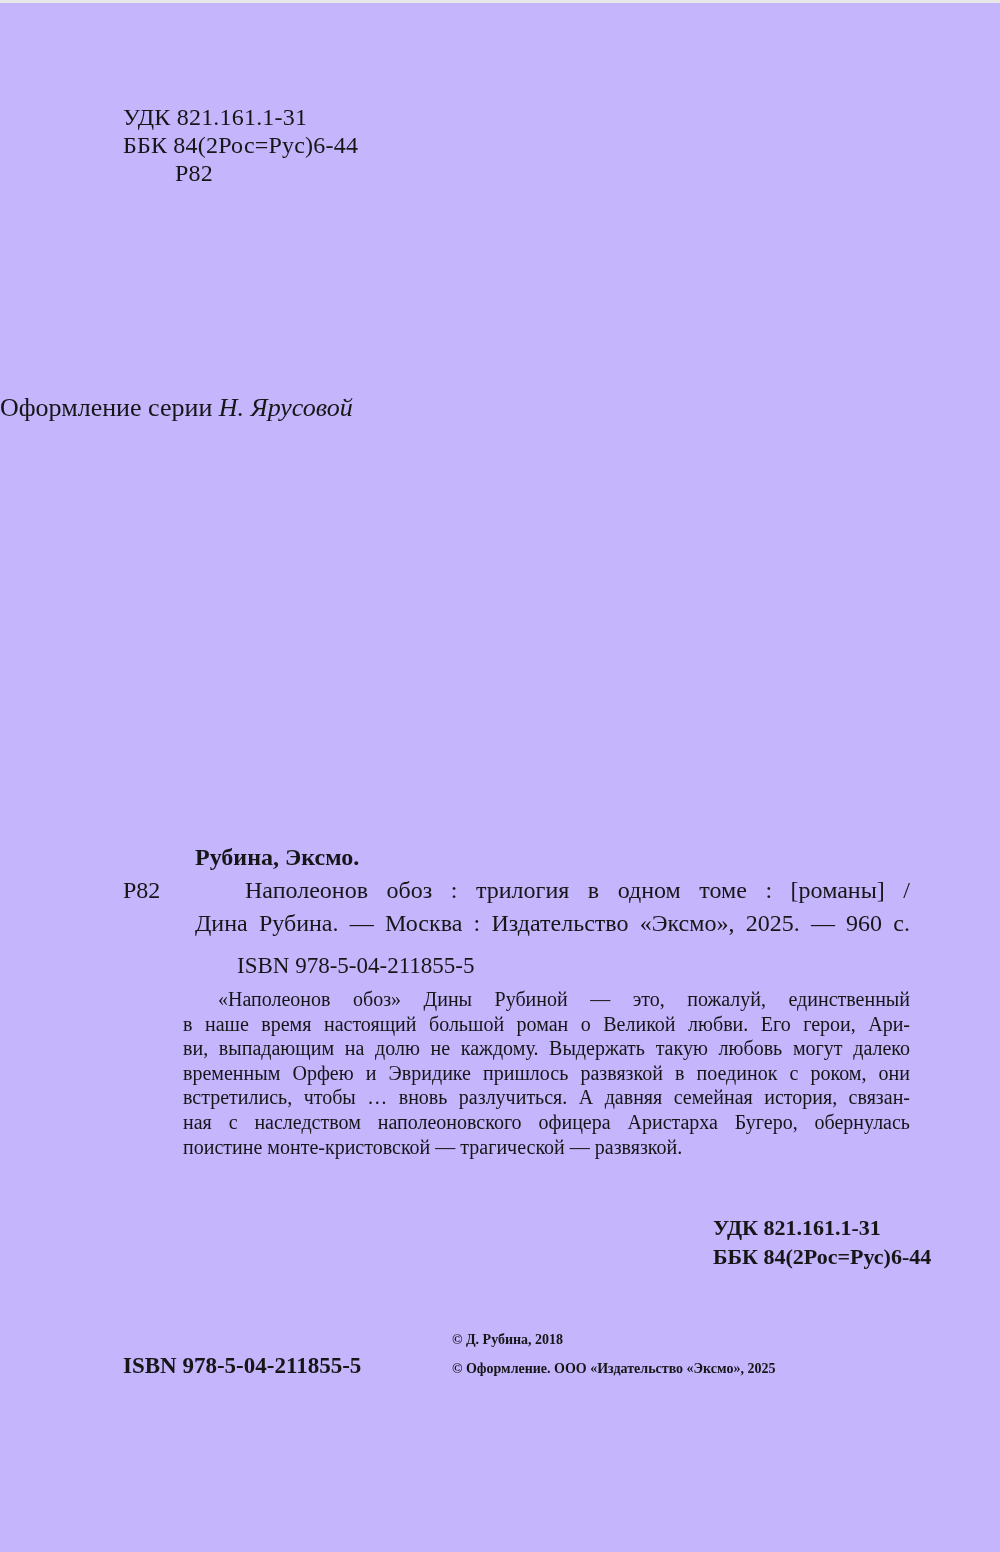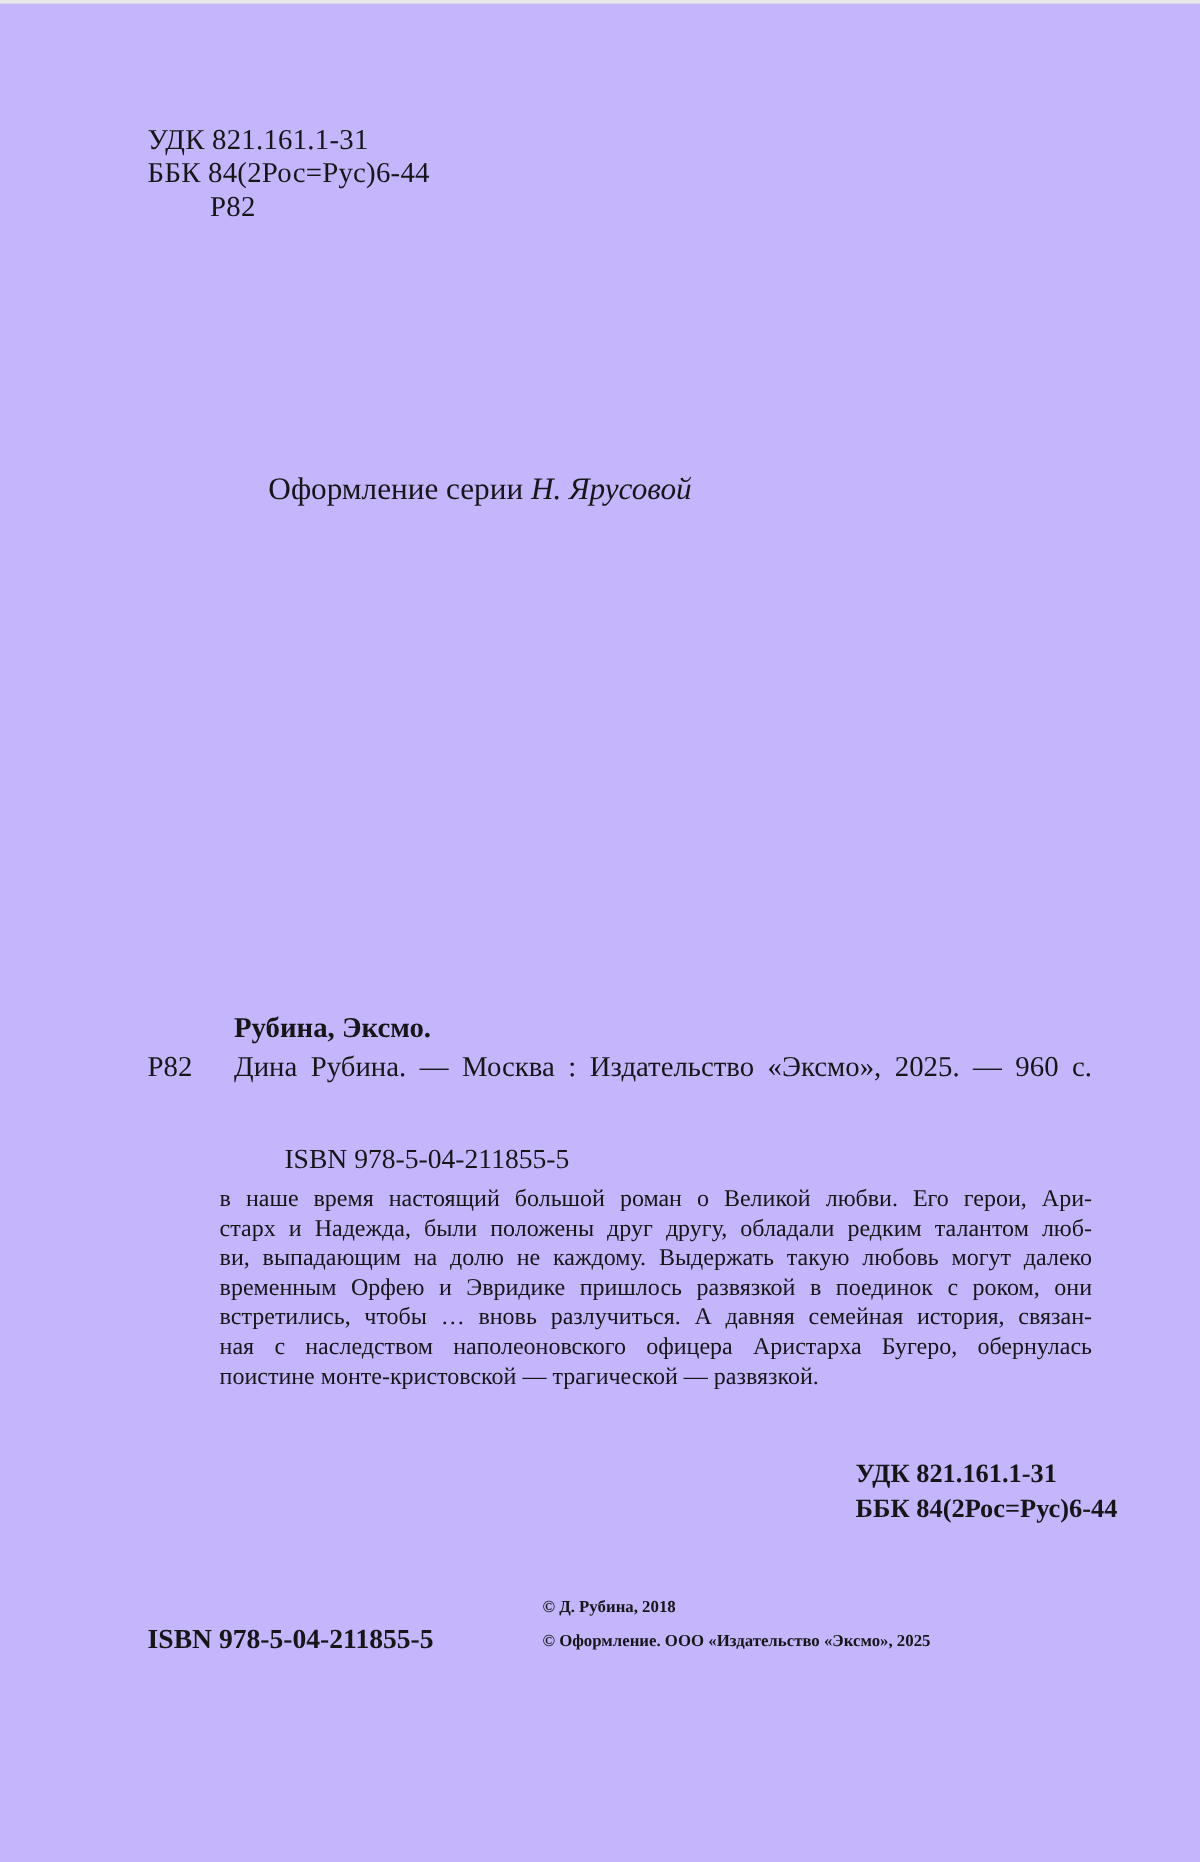--- a/index.html
+++ b/index.html
@@ -27,21 +27,21 @@
     line-height: 28px;
     letter-spacing: 0.2px;
   }
   .top-block .code-line { padding-left: 52px; }
 
   
   .series {
     left: 0;
     width: 800px;
     top: 390px;
-    text-align: center;
+    text-align: left;
     font-size: 26px;
   }
   .series .designer { font-style: italic; }
 
   
   .card {
     left: 123px;
     top: 838px;
     width: 787px;
     font-size: 24px;
@@ -119,29 +119,30 @@
 
   <div class="abs series">
     <span>Оформление серии</span>
     <span class="designer">Н. Ярусовой</span>
   </div>
 
   <div class="abs card">
     <div class="card-author">Рубина, Эксмо.</div>
     <div class="card-row">
       <span class="card-code">Р82</span>
+      <div class="card-line1">Наполеонов обоз : трилогия в одном томе : [романы] /</div>
     </div>
     <div class="card-line2">Дина Рубина. — Москва : Издательство «Эксмо», 2025. — 960 с.</div>
   </div>
 
   <div class="abs isbn-top">ISBN 978-5-04-211855-5</div>
 
   <div class="abs annotation">
+    <div class="jline indent">«Наполеонов обоз» Дины Рубиной — это, пожалуй, единственный</div>
     <div class="jline">в наше время настоящий большой роман о Великой любви. Его герои, Ари-</div>
-    <div class="jline">старх и Надежда, были положены друг другу, обладали редким талантом люб-</div>
     <div class="jline">ви, выпадающим на долю не каждому. Выдержать такую любовь могут далеко</div>
     <div class="jline">временным Орфею и Эвридике пришлось развязкой в поединок с роком, они</div>
     <div class="jline">встретились, чтобы … вновь разлучиться. А давняя семейная история, связан-</div>
     <div class="jline">ная с наследством наполеоновского офицера Аристарха Бугеро, обернулась</div>
     <div class="lastline">поистине монте-кристовской — трагической — развязкой.</div>
   </div>
 
   <div class="abs class-right">
     <div>УДК 821.161.1-31</div>
     <div>ББК 84(2Рос=Рус)6-44</div>

